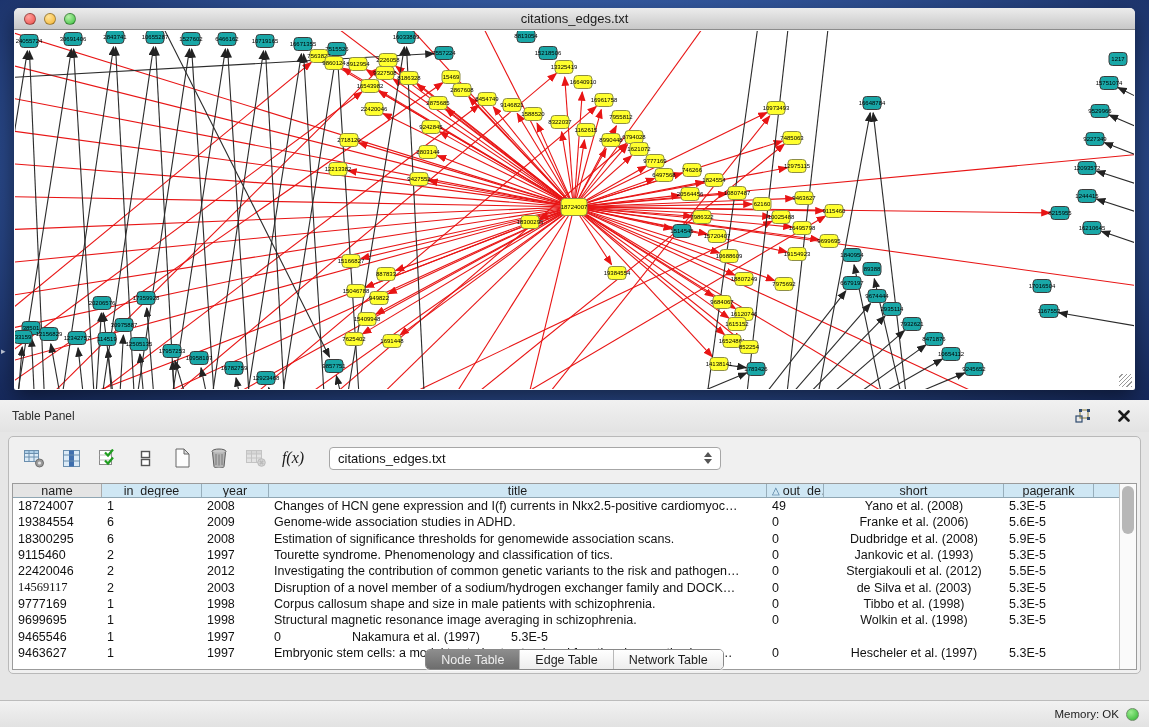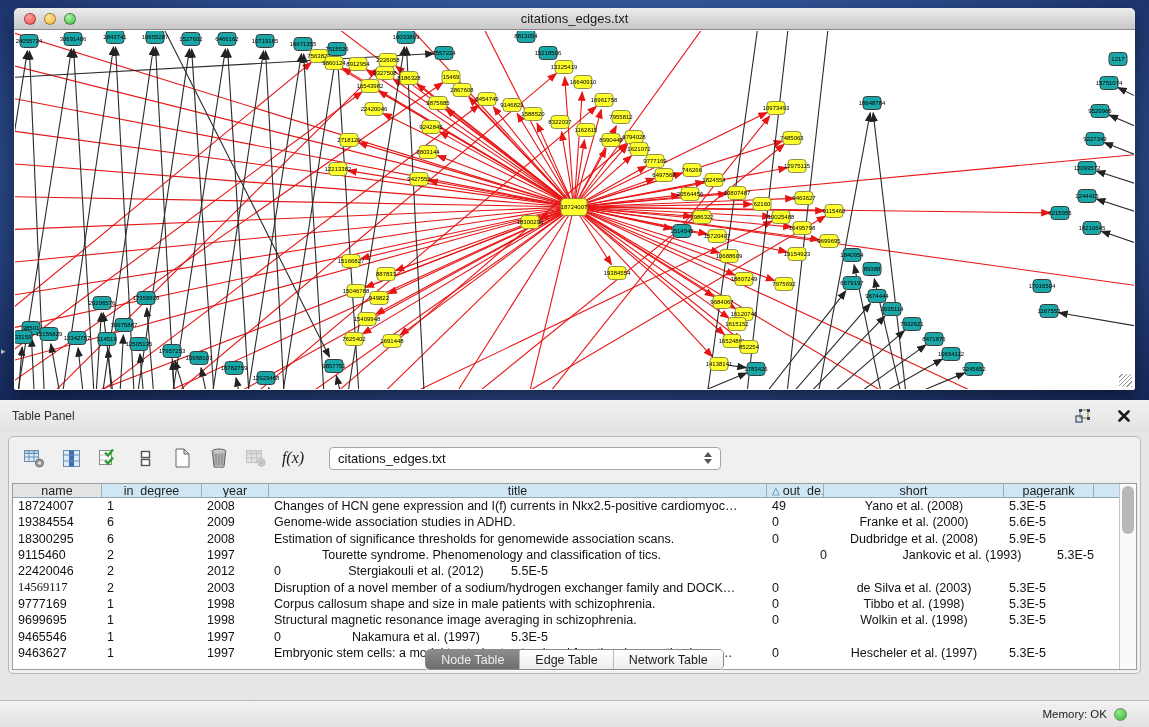--- a/index.html
+++ b/index.html
@@ -66,21 +66,21 @@
     display:flex; justify-content:center; align-items:center; }
   .segmented { display:flex; height:21px; border:1px solid #898989; border-radius:5px; overflow:hidden;
     background:#fff; box-shadow:0 1px 1px rgba(255,255,255,.7); }
   .segment { padding:0 15px; display:flex; align-items:center; font-size:12.5px; color:#1d1d1d;
     background:linear-gradient(#ffffff,#ededed); border-left:1px solid #b9b9b9; }
   .segment:first-child { border-left:none; }
   .segment.selected { background:linear-gradient(#8d8d8d,#6d6d6d); color:#efefef; }
 
   .statusbar { position:absolute; left:0; bottom:0; width:100%; height:27px;
     background:linear-gradient(#f2f2f2,#e2e2e2); border-top:1px solid #bcbcbc;
-    display:flex; align-items:center; justify-content:flex-end; padding:0 22px; gap:7px; }
+    display:flex; align-items:center; justify-content:flex-end; padding:0 10px; gap:7px; }
   .memory-label { font-size:11.5px; color:#1c1c1c; }
   .status-dot { width:13px; height:13px; border-radius:50%;
     background:radial-gradient(circle at 35% 30%, #9aec8e, #2eb32e); border:1px solid #6d8f68; }
 </style>
 </head>
 <body>
 
 <div class="desktop">
 
   <div class="network-bg">
@@ -837,45 +837,46 @@
               <div class="tcell" style="width: 57px;">49</div>
               <div class="tcell center" style="width: 180px; text-align: center;">Yano et al. (2008)</div>
               <div class="tcell" style="width: 90px;">5.3E-5</div>
             </div>
             <div class="trow">
               <div class="tcell" style="width: 89px;">19384554</div>
               <div class="tcell" style="width: 100px;">6</div>
               <div class="tcell" style="width: 67px;">2009</div>
               <div class="tcell" style="width: 498px;">Genome-wide association studies in ADHD.</div>
               <div class="tcell" style="width: 57px;">0</div>
-              <div class="tcell center" style="width: 180px; text-align: center;">Franke et al. (2000)</div>
+              <div class="tcell center" style="width: 180px; text-align: center;">Franke et al. (2006)</div>
               <div class="tcell" style="width: 90px;">5.6E-5</div>
             </div>
             <div class="trow">
               <div class="tcell" style="width: 89px;">18300295</div>
               <div class="tcell" style="width: 100px;">6</div>
               <div class="tcell" style="width: 67px;">2008</div>
               <div class="tcell" style="width: 498px;">Estimation of significance thresholds for genomewide association scans.</div>
               <div class="tcell" style="width: 57px;">0</div>
               <div class="tcell center" style="width: 180px; text-align: center;">Dudbridge et al. (2008)</div>
               <div class="tcell" style="width: 90px;">5.9E-5</div>
             </div>
             <div class="trow">
               <div class="tcell" style="width: 89px;">9115460</div>
               <div class="tcell" style="width: 100px;">2</div>
               <div class="tcell" style="width: 67px;">1997</div>
-              <div class="tcell" style="width: 498px; margin-left: 48px;">Tourette syndrome. Phenomenology and classification of tics.</div>
+              <div class="tcell" style="width: 498px;">Tourette syndrome. Phenomenology and classification of tics.</div>
               <div class="tcell" style="width: 57px;">0</div>
               <div class="tcell center" style="width: 180px; text-align: center;">Jankovic et al. (1993)</div>
               <div class="tcell" style="width: 90px;">5.3E-5</div>
             </div>
             <div class="trow">
               <div class="tcell" style="width: 89px;">22420046</div>
               <div class="tcell" style="width: 100px;">2</div>
               <div class="tcell" style="width: 67px;">2012</div>
+              <div class="tcell" style="width: 498px;">Investigating the contribution of common genetic variants to the risk and pathogen…</div>
               <div class="tcell" style="width: 57px;">0</div>
               <div class="tcell center" style="width: 180px; text-align: center;">Stergiakouli et al. (2012)</div>
               <div class="tcell" style="width: 90px;">5.5E-5</div>
             </div>
             <div class="trow">
               <div class="tcell" style="width: 89px; font-family: Liberation Serif, serif;">14569117</div>
               <div class="tcell" style="width: 100px;">2</div>
               <div class="tcell" style="width: 67px;">2003</div>
               <div class="tcell" style="width: 498px;">Disruption of a novel member of a sodium/hydrogen exchanger family and DOCK…</div>
               <div class="tcell" style="width: 57px;">0</div>

